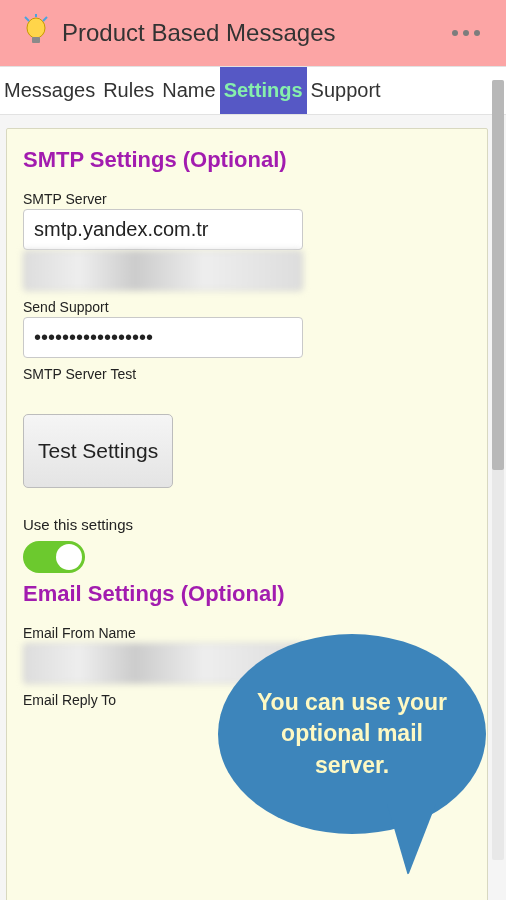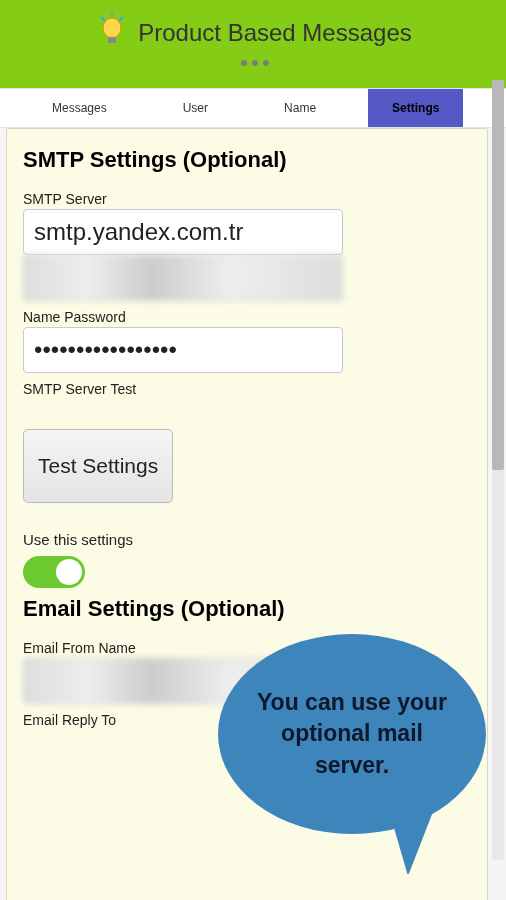--- a/index.html
+++ b/index.html
@@ -9,46 +9,44 @@
     height: 900px;
     background: #f5f5f5;
     position: relative;
     overflow: hidden;
   }
   .header {
     display: flex;
     align-items: center;
     justify-content: space-between;
     padding: 14px 18px 14px 22px;
-    background: #84cc16;
-    flex-direction: column;
+    background: #fca5a5;
   }
   .header-left { display: flex; align-items: center; gap: 12px; }
   .app-title { font-size: 24px; color: #333; font-weight: 400; }
   .kebab { display: flex; gap: 5px; padding: 8px; cursor: pointer; }
   .kebab span { width: 6px; height: 6px; border-radius: 50%; background: #7d7d7d; }
   .tabbar {
     display: flex;
     align-items: stretch;
     background: #fff;
     border-top: 1px solid #e2e2e2;
     border-bottom: 1px solid #e2e2e2;
     position: relative;
   }
   .tab {
-    padding: 12px 24px;
-    font-size: 12px;
+    padding: 12px 4px;
+    font-size: 20px;
     color: #333;
     cursor: pointer;
     white-space: nowrap;
-    margin-left: 28px;
   }
   .tab.active {
     background: #5658c5;
-    color: #000000;
+    color: #86efac;
     font-weight: 600;
     text-align: center;
   }
   .scroll-area {
     position: absolute;
     top: 128px;
     left: 6px;
     right: 18px;
     bottom: 0;
     overflow: hidden;
@@ -74,34 +72,34 @@
   .panel {
     background: #fcfce6;
     border: 1px solid #d8d8c0;
     border-radius: 2px;
     padding: 18px 16px;
     min-height: 900px;
   }
   .section-title {
     font-size: 22px;
     font-weight: 700;
-    color: #000000;
+    color: #a21caf;
     margin-bottom: 18px;
   }
   .field-label {
     font-size: 14px;
     color: #222;
     margin-top: 8px;
     margin-bottom: 2px;
     display: block;
   }
   .text-input {
-    width: 320px;
+    width: 280px;
     padding: 8px 10px;
-    font-size: 24px;
+    font-size: 20px;
     border: 1px solid #c9c9c9;
     border-radius: 4px;
     background: #fff;
     color: #222;
     display: block;
   }
   .text-input.blurred {
     color: transparent;
     background: linear-gradient(90deg, #ddd 0%, #eee 20%, #ccc 40%, #eee 65%, #ddd 100%);
     filter: blur(3px);
@@ -163,21 +161,21 @@
     position: absolute;
     bottom: -42px;
     right: 50px;
     width: 70px;
     height: 72px;
     background: #3d85bb;
     clip-path: polygon(30% 0, 100% 0, 60% 100%);
     border-bottom-right-radius: 40px;
   }
   .bubble-text {
-    color: #0f172a;
+    color: #fef9c3;
     font-size: 23px;
     font-weight: 700;
     line-height: 1.35;
   }
 </style>
 </head>
 <body>
 
 <div class="header">
   <div class="header-left">
@@ -194,40 +192,41 @@
   </div>
   <div class="kebab">
     <span></span>
       <span></span>
       <span></span>
   </div>
 </div>
 
 <div class="tabbar">
   <div class="tab">Messages</div>
-  <div class="tab">User</div>
+  <div class="tab">Rules</div>
   <div class="tab">Name</div>
   <div class="tab active">Settings</div>
+  <div class="tab">Support</div>
 </div>
 
 <div class="scrollbar-track">
   <div class="scrollbar-thumb"></div>
 </div>
 
 <div class="scroll-area">
   <div class="panel">
 
     <div class="section-title">SMTP Settings (Optional)</div>
 
     <label class="field-label">SMTP Server</label>
     <input class="text-input" type="text" value="smtp.yandex.com.tr" style="">
 
     <input class="text-input blurred" type="text" value="" style="">
 
-    <label class="field-label">Name Password</label>
+    <label class="field-label">Send Support</label>
     <input class="text-input" type="text" value="•••••••••••••••••" style="">
 
     <label class="field-label">SMTP Server Test</label>
 
     <button class="test-btn">Test Settings</button>
 
     <div class="toggle-label">Use this settings</div>
     <div class="toggle">
       <div class="toggle-knob"></div>
     </div>

